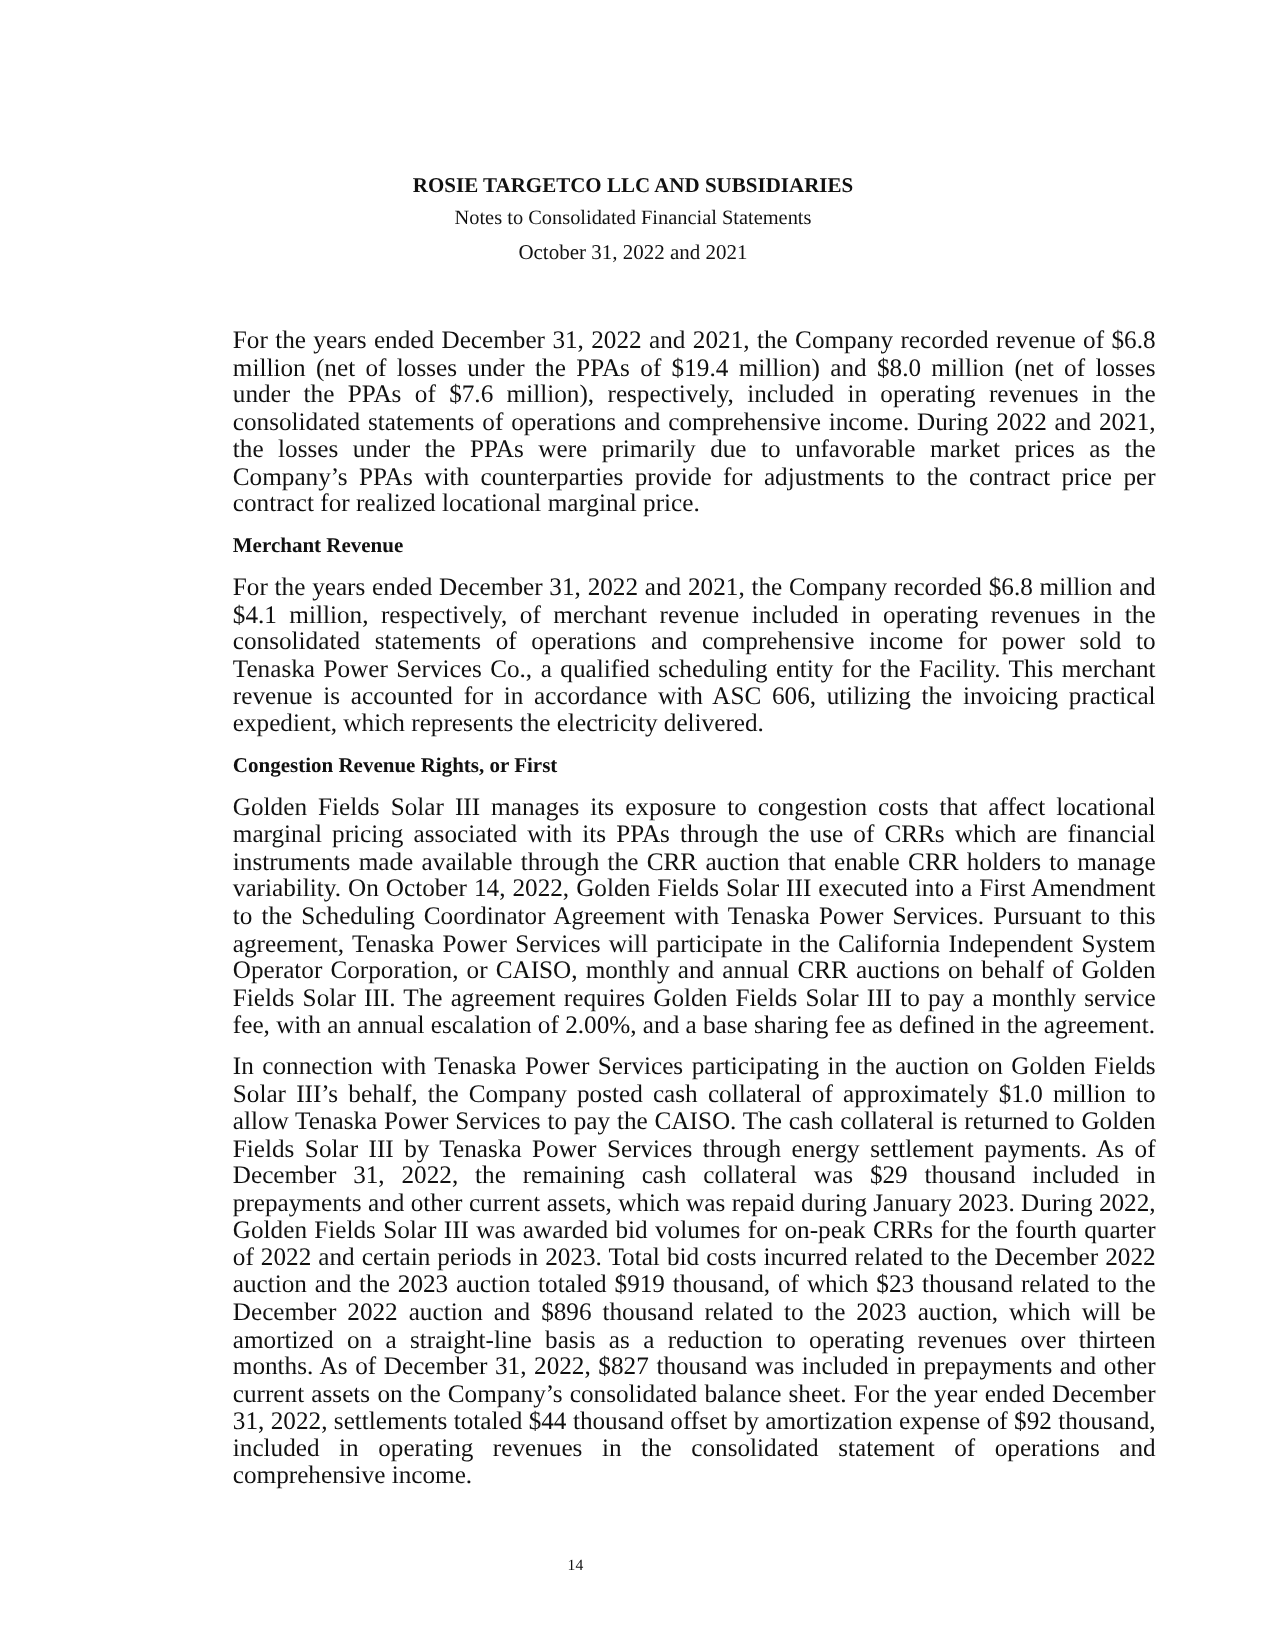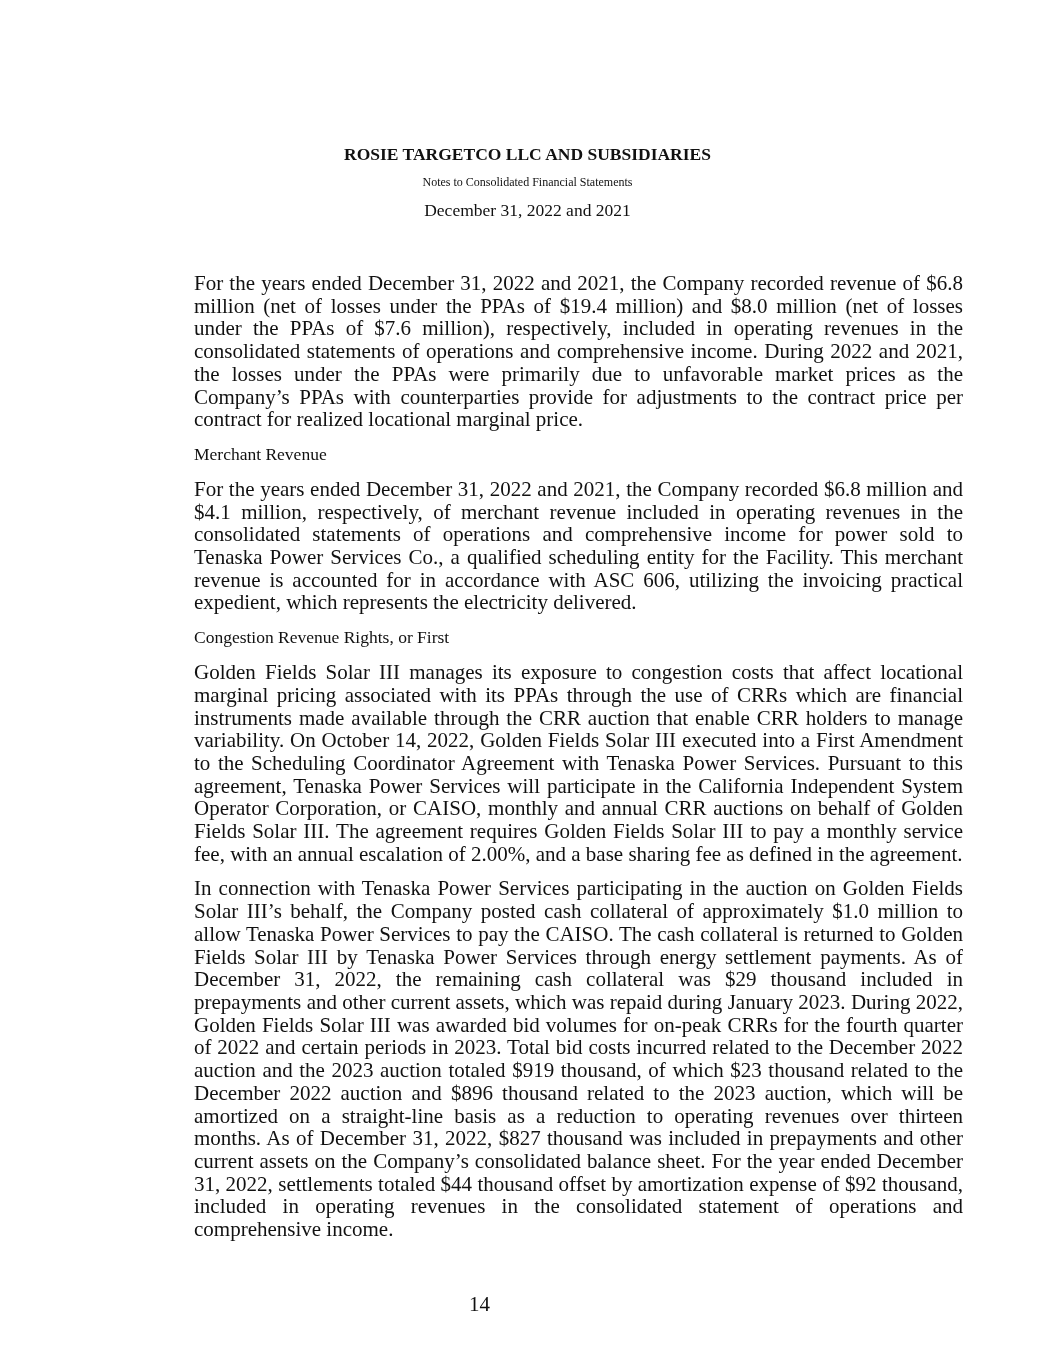--- a/index.html
+++ b/index.html
@@ -29,21 +29,21 @@
       width: 1055px;
       text-align: center;
     }
     .header .company {
       font-weight: bold;
       font-size: 17.5px;
       line-height: 22px;
       margin: 0;
     }
     .header .subtitle {
-      font-size: 12px;
+      font-size: 17px;
       line-height: 22px;
       margin-top: 6px;
     }
     .header .date {
       font-size: 17.5px;
       line-height: 22px;
       margin-top: 6px;
     }
     .body {
       position: absolute;
@@ -52,44 +52,44 @@
       width: 769px;
     }
     .para {
       font-size: 21px;
       line-height: 22.7px;
       text-align: justify;
       margin: 0 0 12px 0;
       hyphens: none;
     }
     .heading {
-      font-weight: normal;
+      font-weight: bold;
       font-size: 17.5px;
       line-height: 22px;
       margin: 0 0 13px 0;
     }
     .page-number {
       position: absolute;
       top: 1281px;
       left: 0;
       width: 959px;
       text-align: center;
-      font-size: 21px;
+      font-size: 13px;
       line-height: 22px;
     }
   </style>
 </head>
 <body>
 
 <div class="page">
 
   <div class="header">
     <div class="company">ROSIE TARGETCO LLC AND SUBSIDIARIES</div>
     <div class="subtitle">Notes to Consolidated Financial Statements</div>
-    <div class="date">December 31, 2022 and 2021</div>
+    <div class="date">October 31, 2022 and 2021</div>
   </div>
 
   <div class="body">
 
     <p class="para">For the years ended December 31, 2022 and 2021, the Company recorded revenue of $6.8 million (net of losses under the PPAs of $19.4 million) and $8.0 million (net of losses under the PPAs of $7.6 million), respectively, included in operating revenues in the consolidated statements of operations and comprehensive income. During 2022 and 2021, the losses under the PPAs were primarily due to unfavorable market prices as the Company’s PPAs with counterparties provide for adjustments to the contract price per contract for realized locational marginal price.</p>
 
     <div class="heading">Merchant Revenue</div>
     <p class="para">For the years ended December 31, 2022 and 2021, the Company recorded $6.8 million and $4.1 million, respectively, of merchant revenue included in operating revenues in the consolidated statements of operations and comprehensive income for power sold to Tenaska Power Services Co., a qualified scheduling entity for the Facility. This merchant revenue is accounted for in accordance with ASC 606, utilizing the invoicing practical expedient, which represents the electricity delivered.</p>
 
     <div class="heading">Congestion Revenue Rights, or First</div>

